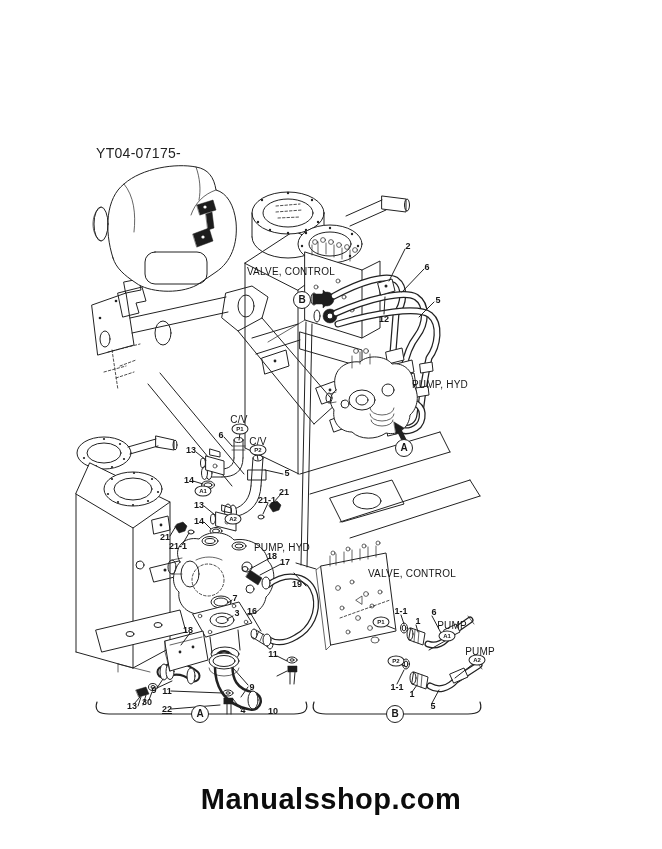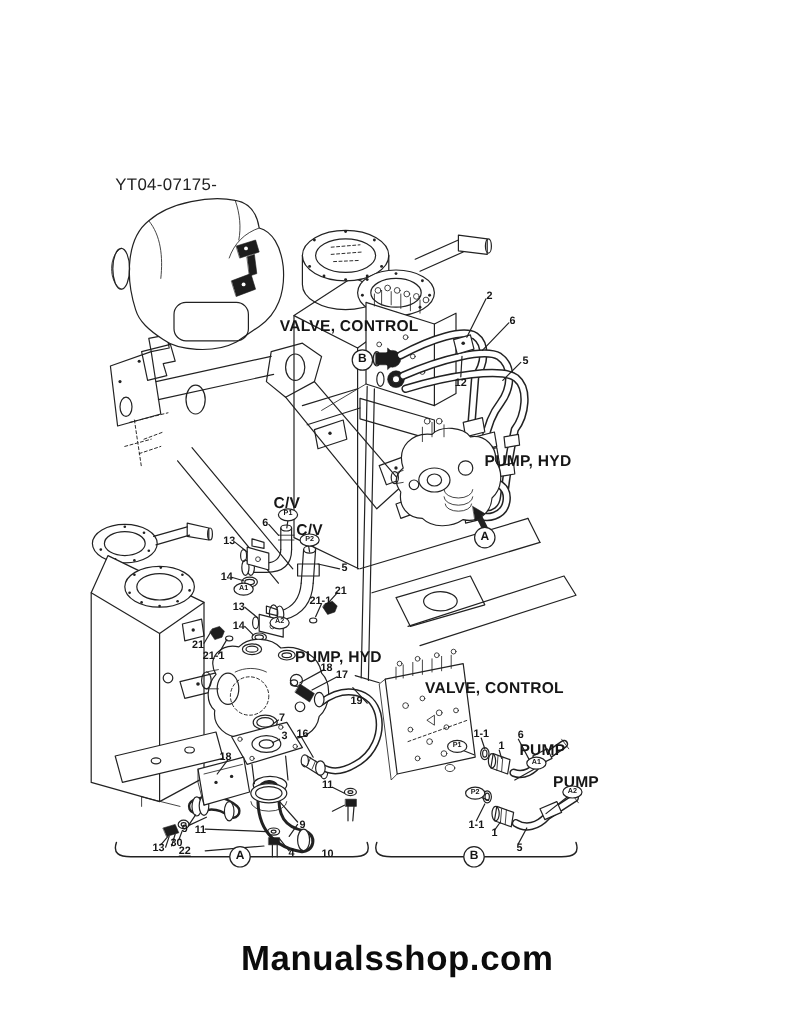--- a/index.html
+++ b/index.html
@@ -9,21 +9,21 @@
   #diagram{position:absolute;left:0;top:0;}
   #diagram path,#diagram line,#diagram ellipse,#diagram circle,#diagram rect,#diagram polygon{
       stroke:#222;fill:none;stroke-width:1;stroke-linecap:round;stroke-linejoin:round;vector-effect:none;}
   #diagram .dot{fill:#222;stroke:none;}
   #diagram .fdark{fill:#1d1d1d;stroke:#1d1d1d;stroke-width:.5;}
   #diagram .fwhite{fill:#fff;}
   #diagram .thin{stroke-width:.7;}
   #diagram .dash{stroke-dasharray:2.5,2;stroke-width:.8;}
   #overlay{position:absolute;left:0;top:0;width:662px;height:849px;pointer-events:none;}
   .num{position:absolute;transform:translate(-50%,-50%);font-size:9px;font-weight:bold;color:#161616;white-space:nowrap;}
-  .rlabel{position:absolute;transform:translate(-50%,-50%);font-size:13px;font-weight:bold;letter-spacing:.2px;color:#161616;white-space:nowrap;}
+  .rlabel{position:absolute;transform:translate(-50%,-50%);font-size:10px;font-weight:normal;letter-spacing:.2px;color:#161616;white-space:nowrap;}
   .oval{position:absolute;transform:translate(-50%,-50%);width:15px;height:9px;border:1px solid #222;
         border-radius:50%;font-size:6px;line-height:8px;text-align:center;color:#161616;background:#fff;font-weight:bold;}
   .marker{position:absolute;transform:translate(-50%,-50%);width:16px;height:16px;border:1.2px solid #222;
         border-radius:50%;font-size:10px;line-height:15px;text-align:center;font-weight:bold;color:#161616;background:#fff;}
   .watermark{position:absolute;left:0;top:783px;width:662px;text-align:center;
         font-size:29px;font-weight:bold;color:#0c0c0c;letter-spacing:.5px;}
 </style>
 </head>
 <body>
 
@@ -398,21 +398,21 @@
       <span class="num" style="left: 237px; top: 613px;">3</span>
       <span class="num" style="left: 252px; top: 611px;">16</span>
       <span class="num" style="left: 188px; top: 630px;">18</span>
       <span class="num" style="left: 273px; top: 654px;">11</span>
       <span class="num" style="left: 273px; top: 675px; margin-top: 36px;">10</span>
       <span class="num" style="left: 252px; top: 687px;">9</span>
       <span class="num" style="left: 154px; top: 690px;">9</span>
       <span class="num" style="left: 167px; top: 691px;">11</span>
       <span class="num" style="left: 147px; top: 702px;">30</span>
       <span class="num" style="left: 132px; top: 706px;">13</span>
-      <span class="num" style="left: 154px; top: 709px; text-decoration: underline;">22</span>
+      <span class="num" style="left: 167px; top: 709px; text-decoration: underline;">22</span>
       <span class="num" style="left: 243px; top: 710px;">4</span>
       <span class="num" style="left: 401px; top: 611px;">1-1</span>
       <span class="num" style="left: 418px; top: 621px;">1</span>
       <span class="num" style="left: 434px; top: 612px;">6</span>
       <span class="num" style="left: 397px; top: 687px;">1-1</span>
       <span class="num" style="left: 412px; top: 694px;">1</span>
       <span class="num" style="left: 433px; top: 706px;">5</span>
       <span class="oval" style="left: 240px; top: 429px;">P1</span>
       <span class="oval" style="left: 258px; top: 450px;">P2</span>
       <span class="oval" style="left: 203px; top: 491px;">A1</span>

